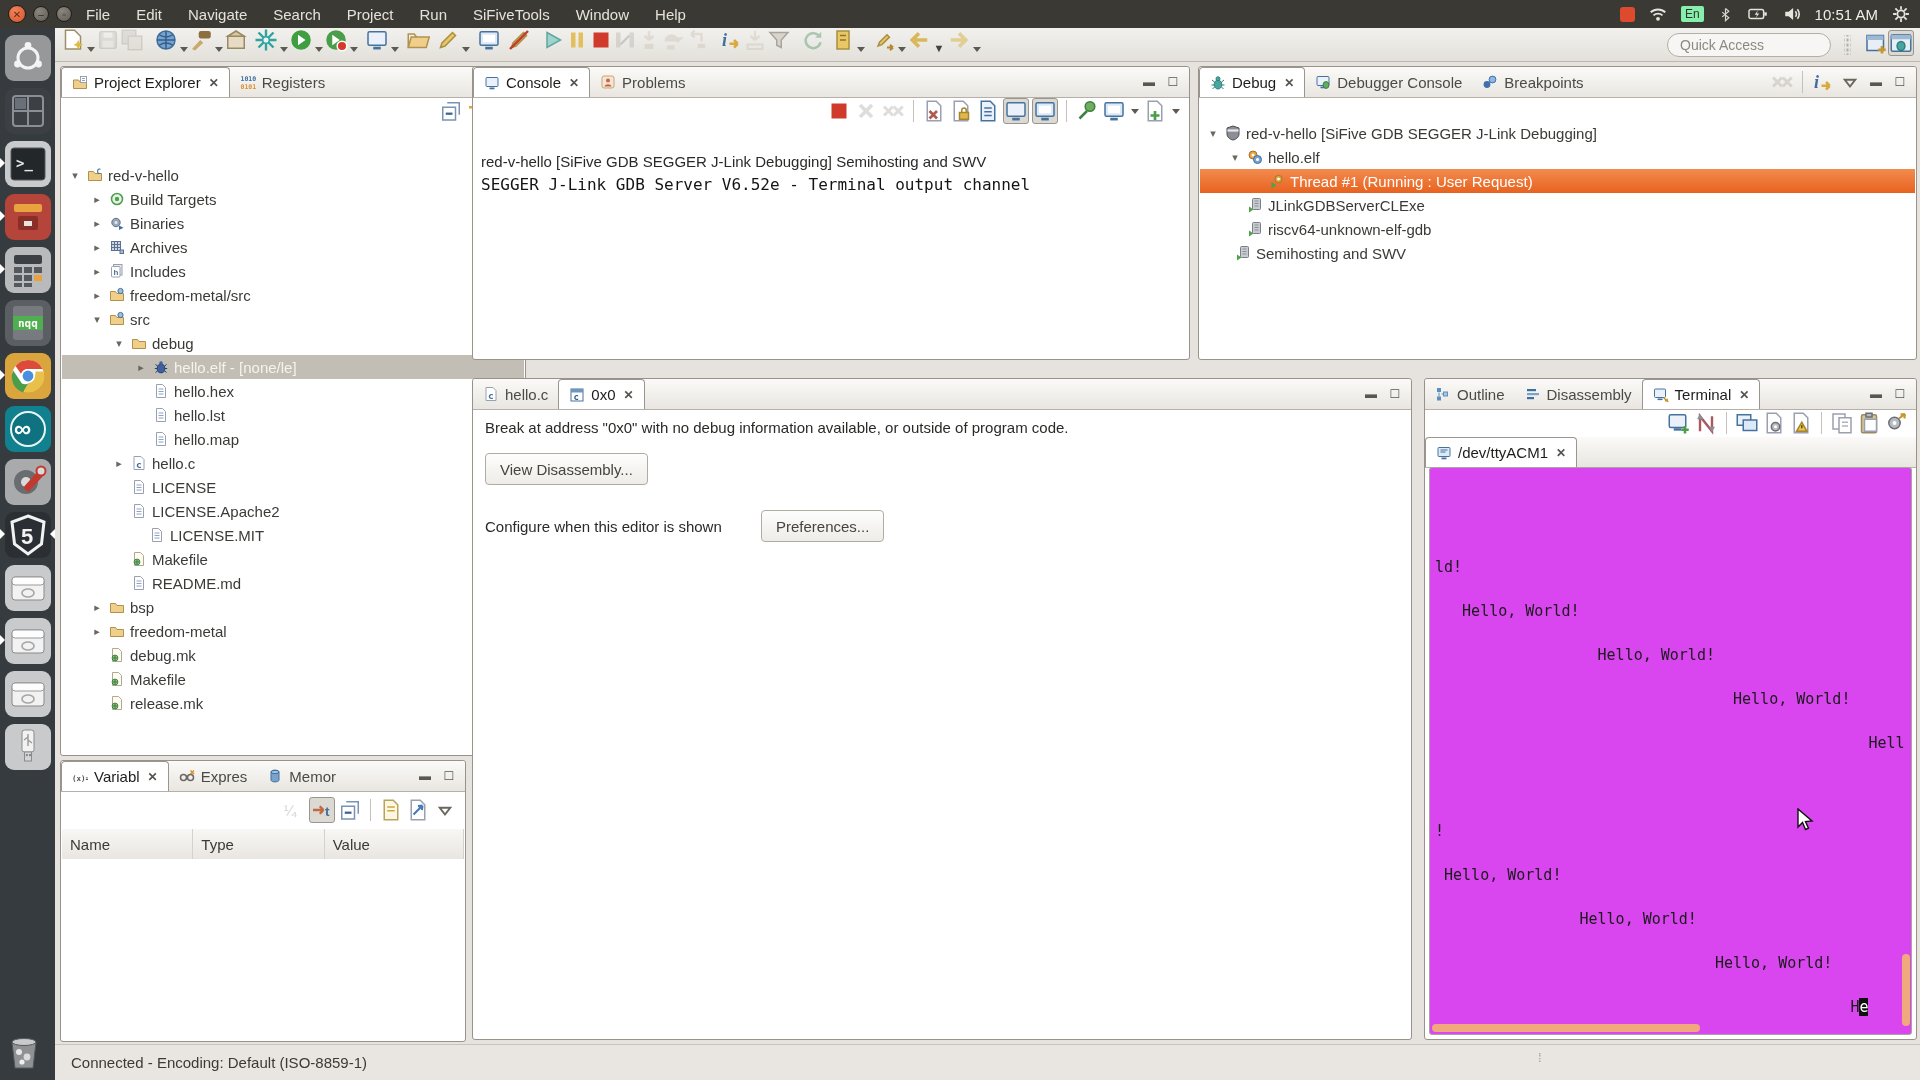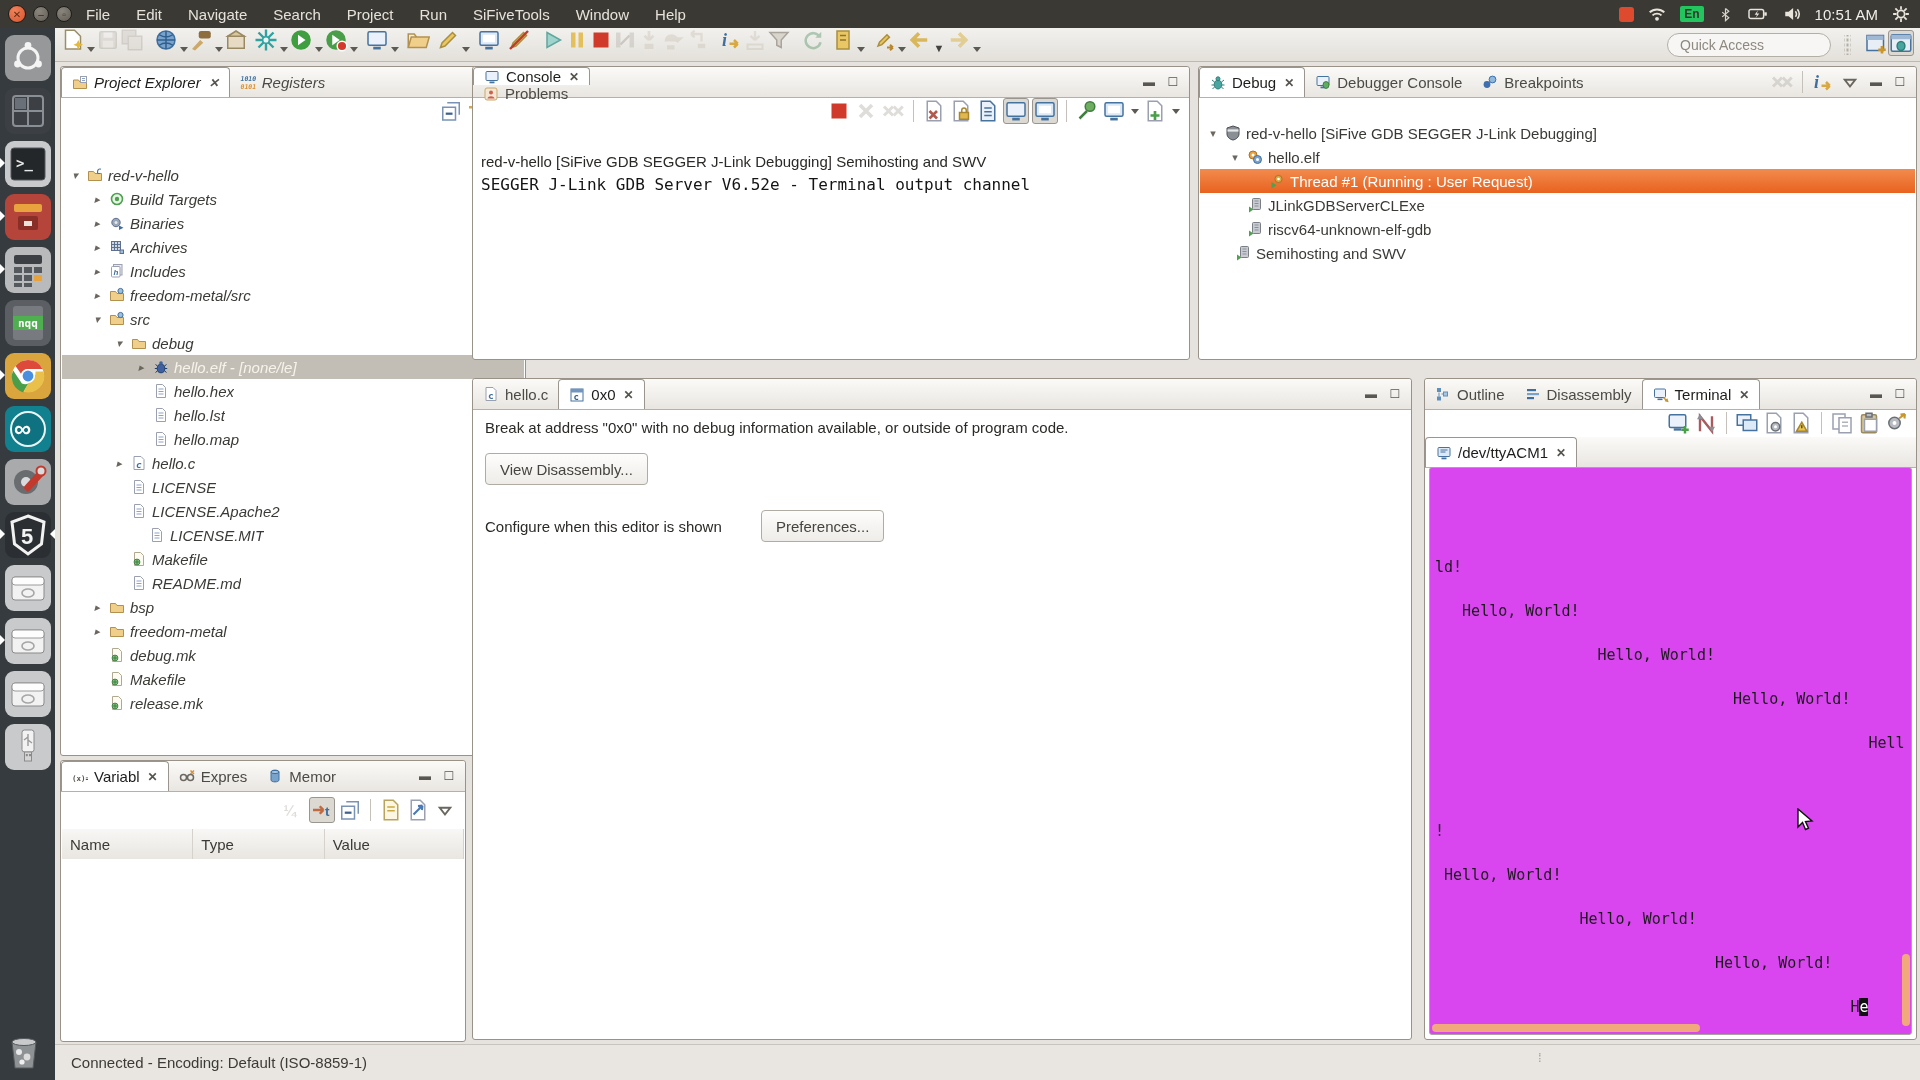--- a/index.html
+++ b/index.html
@@ -13,21 +13,21 @@
   .winbtns{display:flex;align-items:center;gap:7px;margin:0 14px 0 8px;}
   .wb{width:16px;height:16px;border-radius:50%;display:flex;align-items:center;justify-content:center;
       font-size:10px;color:#5e2c17;}
   .wb.close{background:radial-gradient(circle at 35% 30%,#f0825a,#d9542c);border:1px solid #1f1d1a;}
   .wb.min,.wb.max{background:radial-gradient(circle at 35% 30%,#8a867e,#615d55);border:1px solid #1f1d1a;color:#2c2a26;width:14px;height:14px;}
   #menus{display:flex;gap:26px;}
   .menu-item{cursor:default;}
   #mbright{margin-left:auto;display:flex;align-items:center;gap:14px;padding-right:10px;}
   .indic{display:flex;align-items:center;}
   #redsq{width:15px;height:15px;border-radius:3px;background:#dd4a2e;}
-  #kbd{background:#22c55e;color:#35332e;font-size:12px;font-weight:bold;padding:1px 4px;border-radius:2px;}
+  #kbd{background:#86efac;color:#35332e;font-size:12px;font-weight:normal;padding:1px 4px;border-radius:2px;}
   #clock{font-size:15px;color:#f0ede6;}
 
   
   #launcher{position:absolute;left:0;top:28px;width:55px;height:1052px;background:#363b3f;z-index:40;}
   .tile{position:relative;width:46px;height:46px;margin:7px auto 0 auto;border-radius:9px;cursor:pointer;}
   .tile svg{display:block;}
   .runarrow{position:absolute;left:-5px;top:17px;width:0;height:0;border-top:5px solid transparent;
             border-bottom:5px solid transparent;border-left:5px solid #fff;}
   .focarrow{position:absolute;right:-4px;top:17px;width:0;height:0;border-top:5px solid transparent;
             border-bottom:5px solid transparent;border-right:5px solid #fff;}
@@ -469,21 +469,21 @@
           </span><span class="tbtn pr">
             <svg viewBox="0 0 16 16">
               <rect x="1.5" y="2.5" width="13" height="11" rx="1" fill="#e8eef6" stroke="#46729e"></rect>
               <rect x="1.5" y="2.5" width="13" height="3" fill="#9fb8d4"></rect>
               <ellipse cx="8" cy="10" rx="2.6" ry="3" fill="#49a5a0" stroke="#2f7f7a"></ellipse>
             </svg>
           </span></span>
     </div>
   </div>
 
-  <div class="panel" id="pe-panel" style="left:60px;top:66px;width:466px;height:690px;font-style:italic;">
+  <div class="panel" id="pe-panel" style="left:60px;top:66px;width:466px;height:690px;">
     <div class="tabstrip" id="pe-tabs-wrap">
       <span id="pe-tabs" style="display:flex;">
           <div class="tab active">
             <span class="ticon">
               <svg viewBox="0 0 16 16">
                 <path d="M1.5 13.5V5h5l1.5 2h6.5v6.5z" fill="#f0cf8a" stroke="#b2914f"></path>
                 <rect x="8.5" y="1.5" width="6" height="6" fill="#fff" stroke="#9aa0b0"></rect>
                 <path d="M10 3.5h3M10 5.5h3" stroke="#8fa3c4"></path>
               </svg>
             </span>
@@ -844,21 +844,21 @@
     <div id="vars-header">
         <span class="col" style="width:132px">Name</span>
         <span class="col" style="width:132px">Type</span>
         <span class="col" style="width:140px">Value</span>
       </div>
     <div style="position:absolute;left:1px;right:1px;top:98px;bottom:1px;background:#fff;"></div>
   </div>
 
   <div class="panel" id="console-panel" style="left:472px;top:66px;width:718px;height:294px;">
     <div class="tabstrip">
-      <span id="console-tabs" style="display:flex;flex-direction:column;">
+      <span id="console-tabs" style="display:flex;">
           <div class="tab active">
             <span class="ticon">
               <svg viewBox="0 0 16 16">
                 <rect x="2" y="2.5" width="12" height="9" rx="1" fill="#eaf1fa" stroke="#46729e"></rect>
                 <rect x="5.5" y="12.5" width="5" height="1.8" fill="#46729e"></rect>
               </svg>
             </span>
             <span class="tl">Console</span>
             <span class="tx">✕</span>
           </div>

